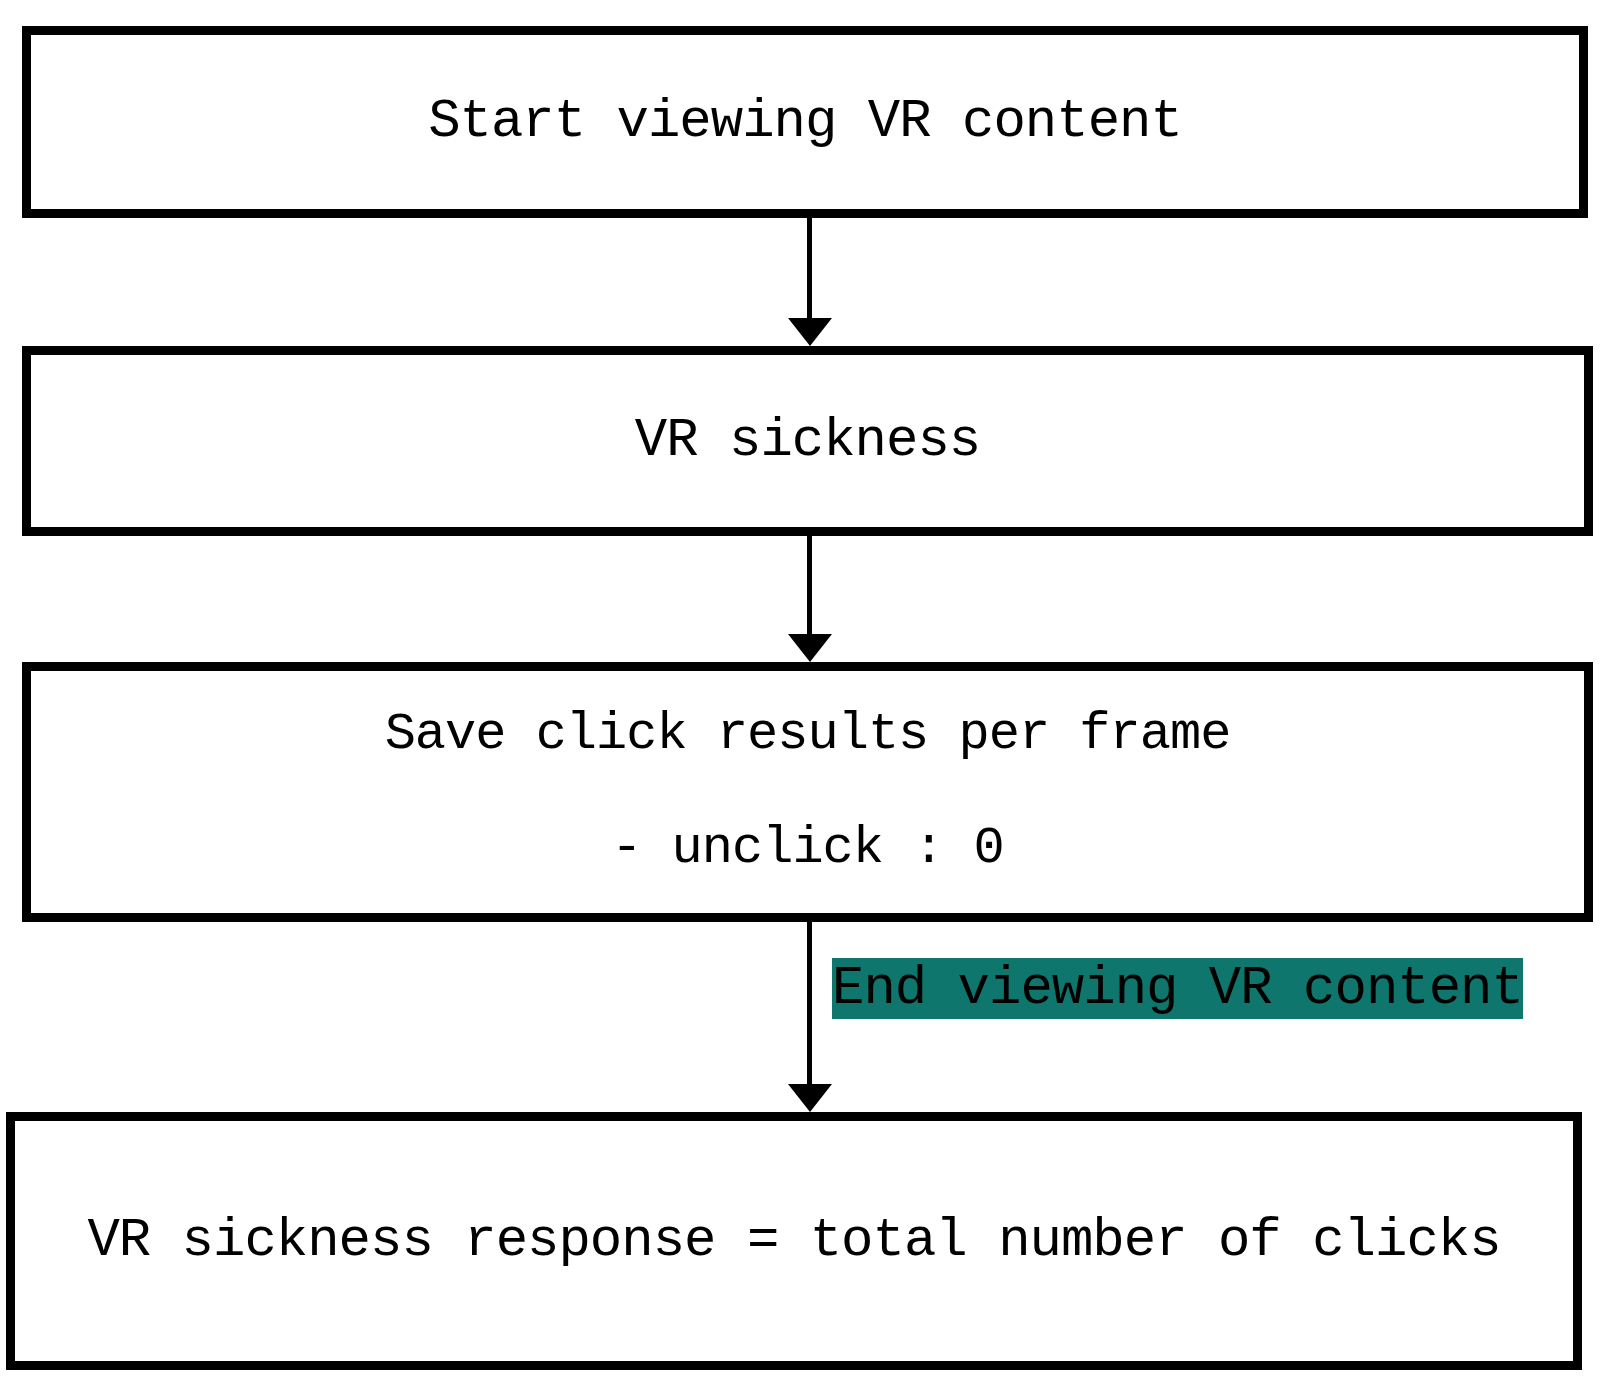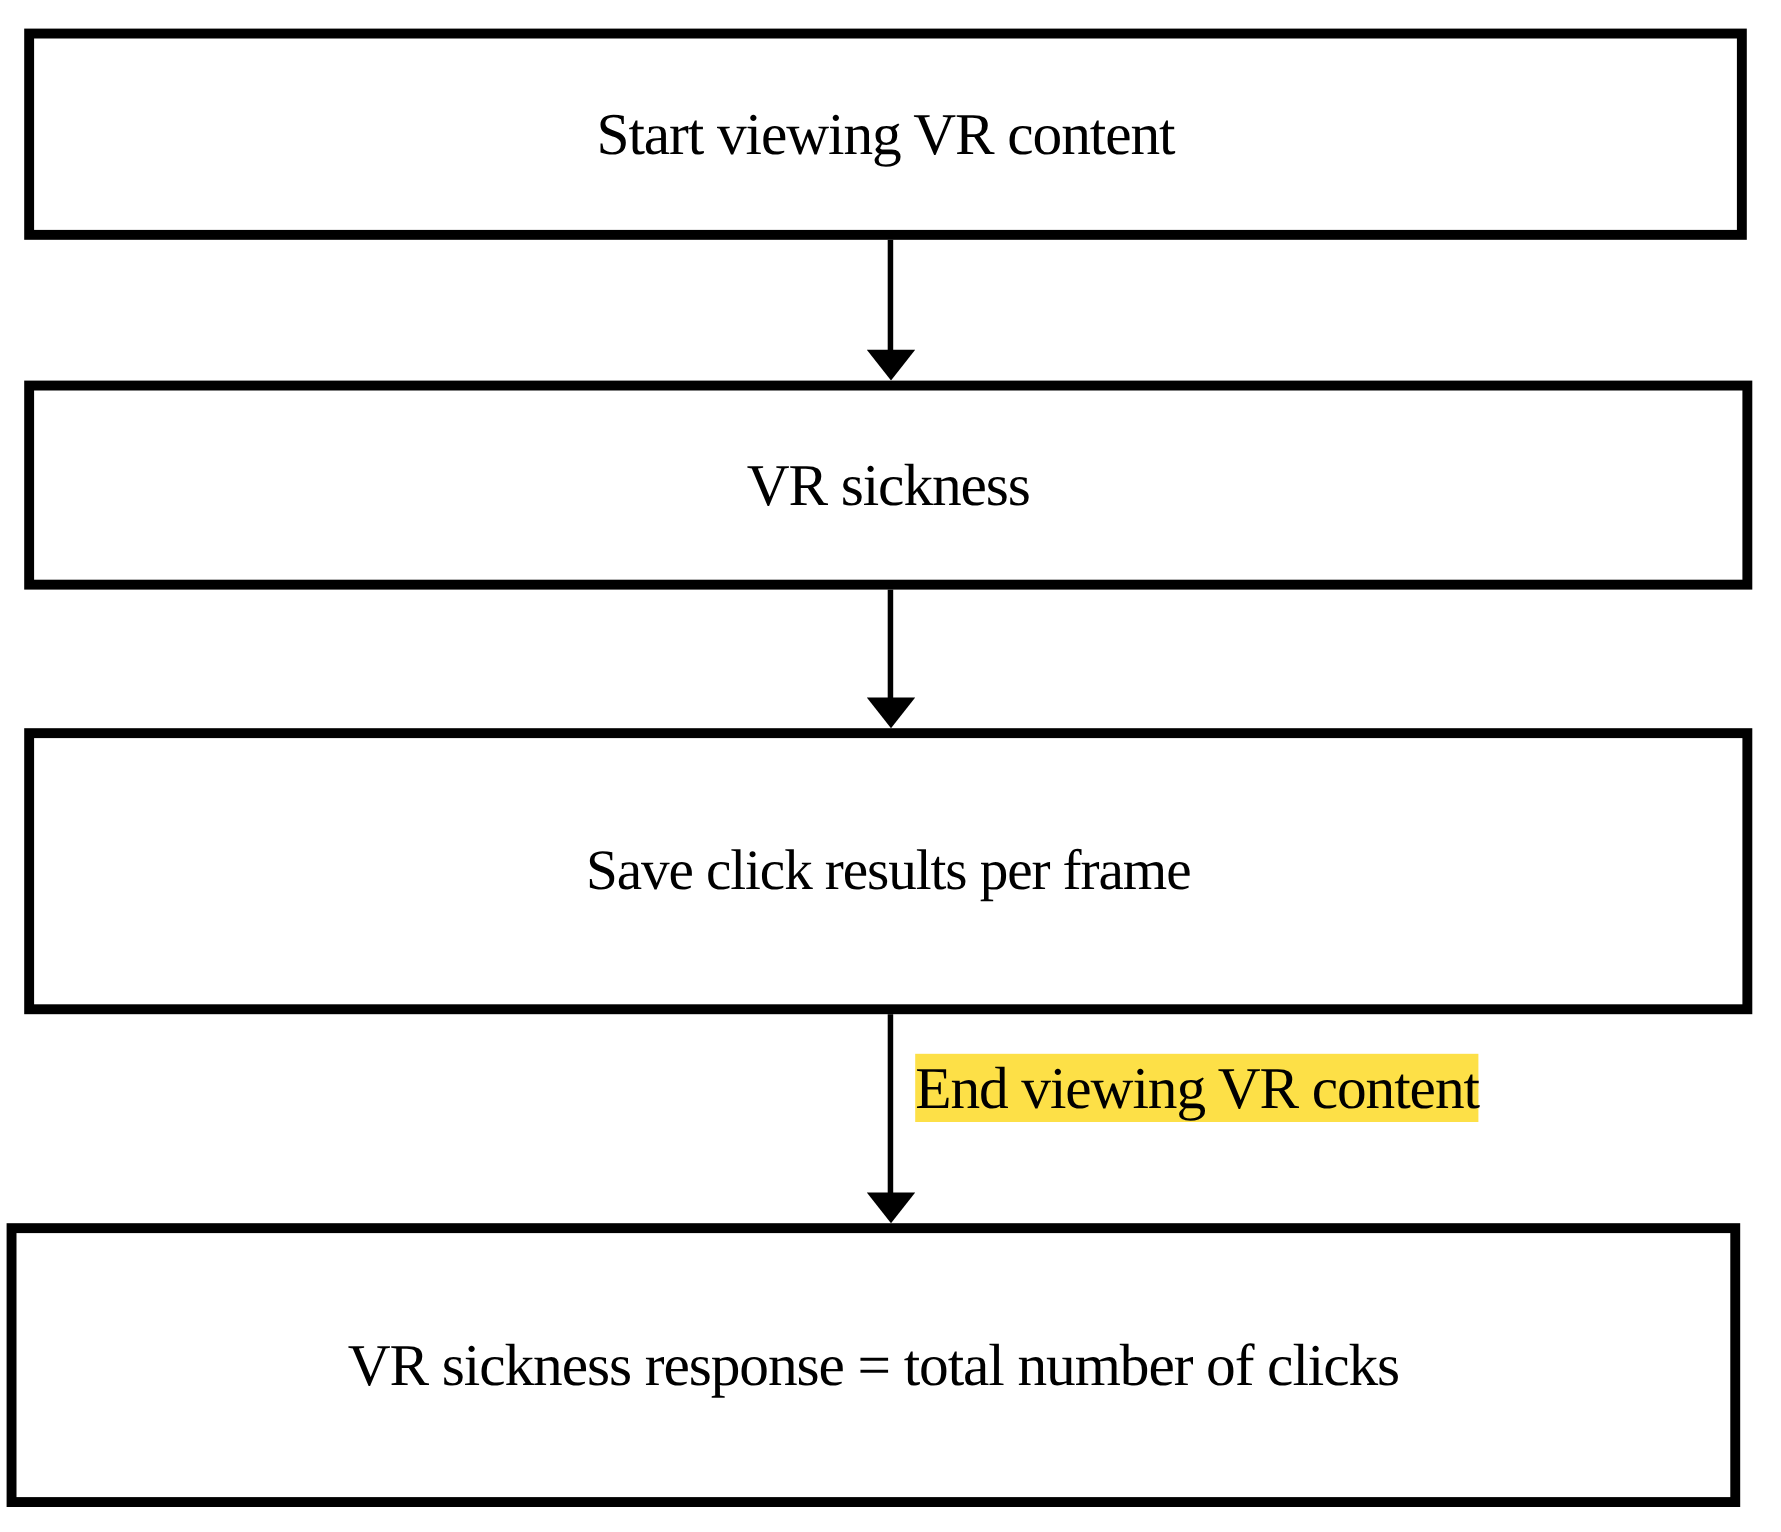--- a/index.html
+++ b/index.html
@@ -5,21 +5,21 @@
   html, body {
     margin: 0;
     padding: 0;
     background: #ffffff;
   }
   .canvas {
     position: relative;
     width: 1619px;
     height: 1393px;
     background: #ffffff;
-    font-family: Liberation Serif, serif;
+    font-family: Liberation Mono, monospace;
     color: #000000;
     overflow: hidden;
   }
   .node {
     position: absolute;
     border: 9px solid #000000;
     background: #ffffff;
     display: flex;
     flex-direction: column;
     align-items: center;
@@ -56,21 +56,21 @@
   .line-3 { top: 922px; height: 166px; }
   .head-3 { top: 1084px; }
   .edge-label {
     position: absolute;
     left: 832px;
     top: 958px;
     font-size: 54px;
     letter-spacing: -1px;
     white-space: nowrap;
     color: #000000;
-    background: #fde047;
+    background: #0f766e;
   }
 </style>
 </head>
 <body>
 
 <div class="canvas">
 
   <div class="node node-1">
     <span>Start viewing VR content</span>
   </div>
@@ -80,20 +80,21 @@
 
   <div class="node node-2">
     <span>VR sickness</span>
   </div>
 
   <div class="arrow-line line-2"></div>
   <div class="arrow-head head-2"></div>
 
   <div class="node node-3">
     <span>Save click results per frame</span>
+    <span>- unclick : 0</span>
   </div>
 
   <div class="arrow-line line-3"></div>
   <div class="arrow-head head-3"></div>
   <div class="edge-label">End viewing VR content</div>
 
   <div class="node node-4">
     <span>VR sickness response = total number of clicks</span>
   </div>
 

